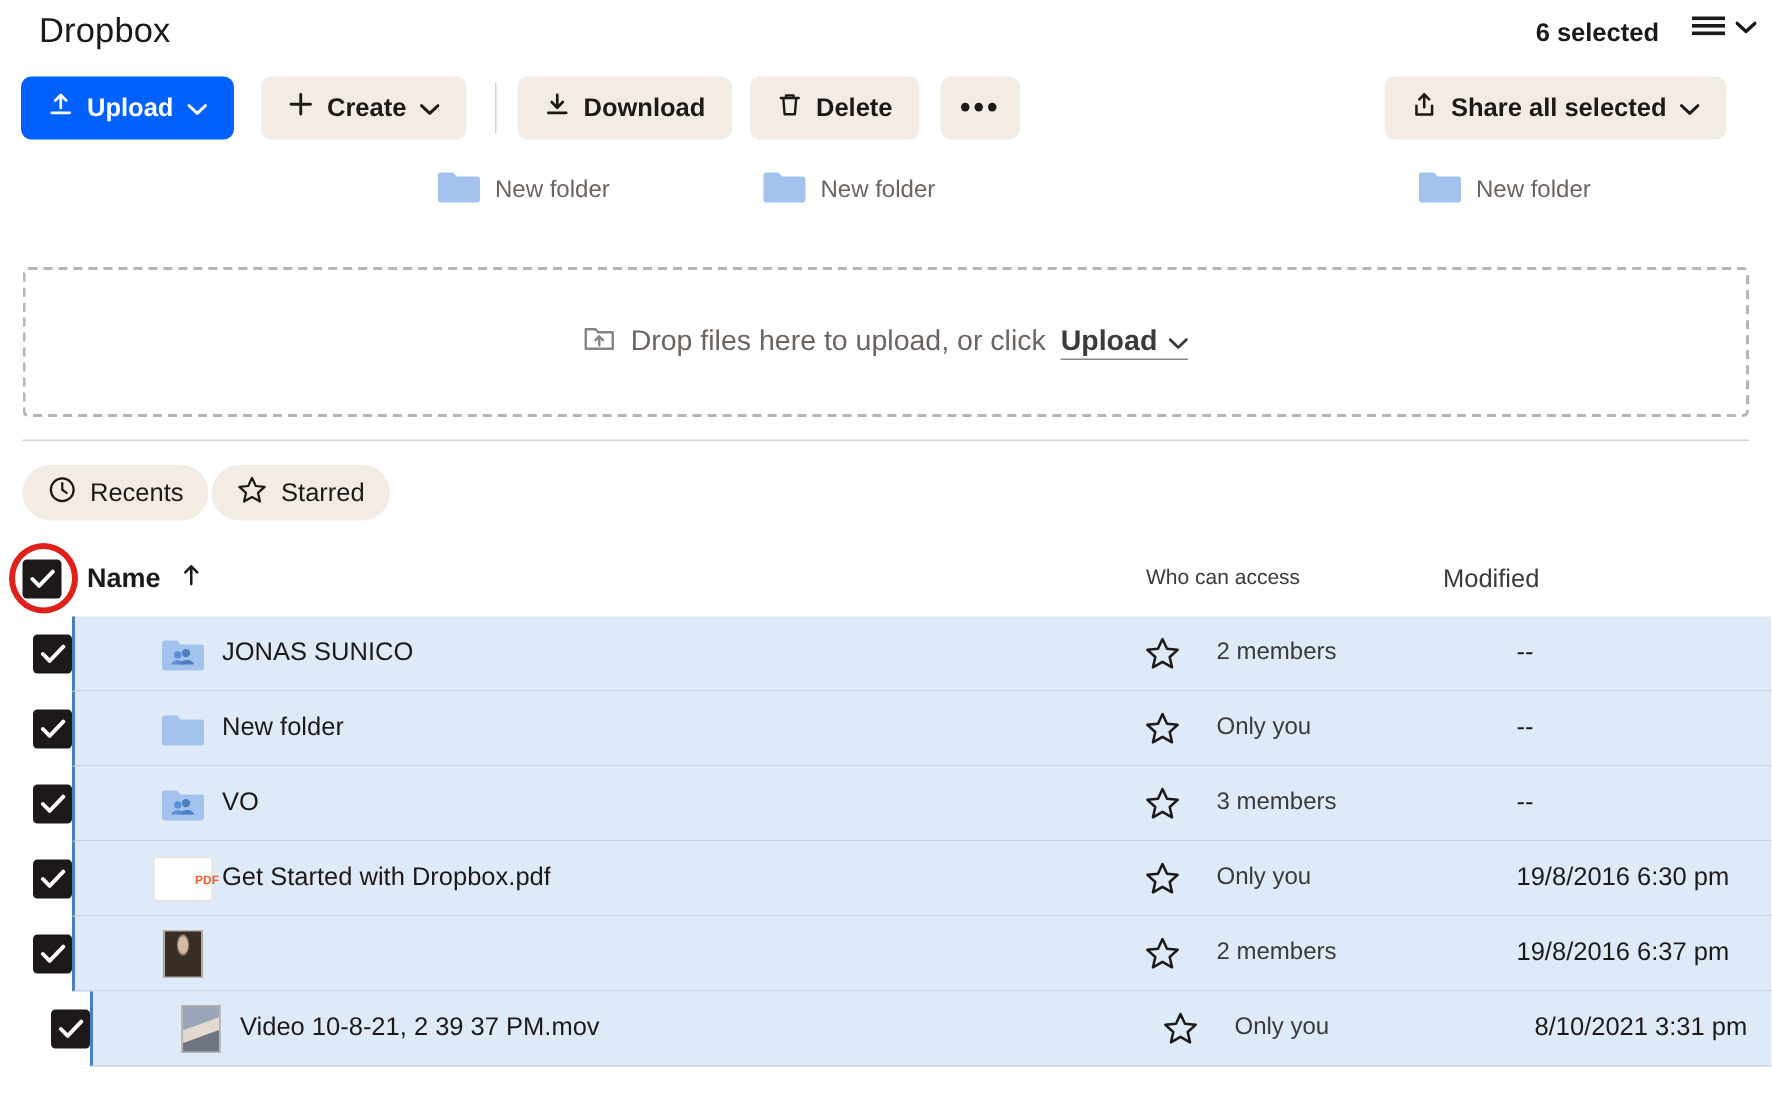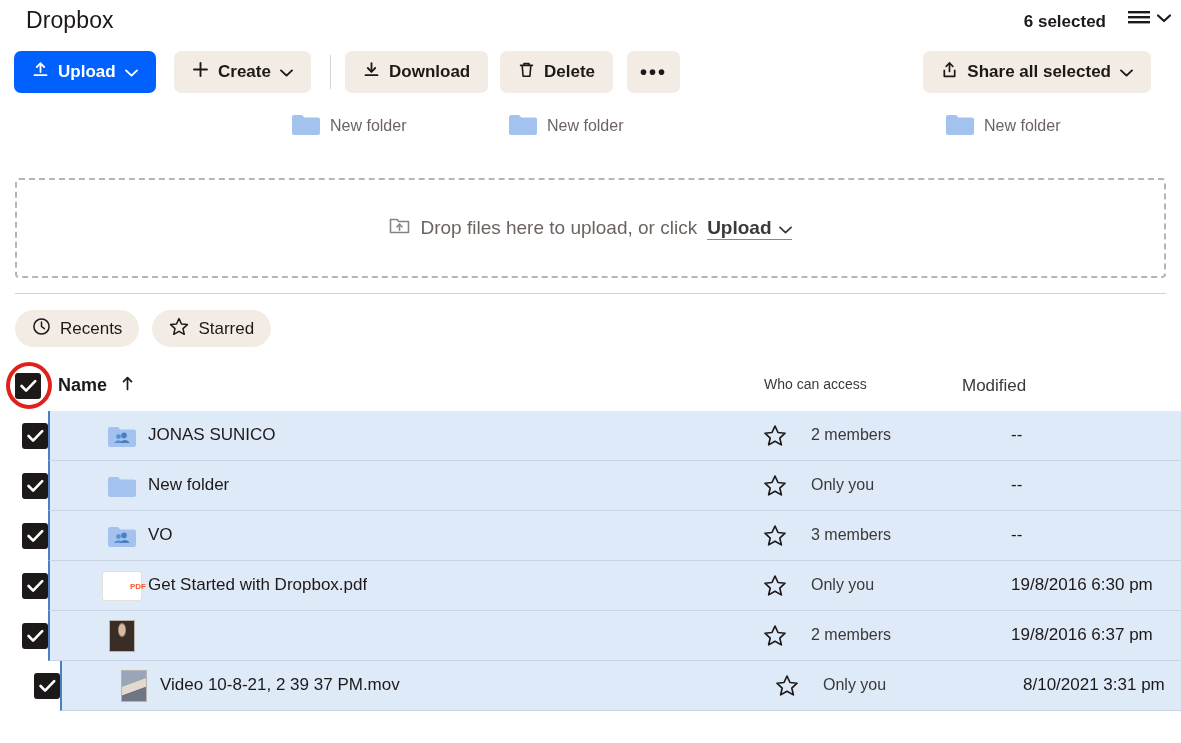--- a/index.html
+++ b/index.html
@@ -82,21 +82,21 @@
     display: inline-flex; align-items: center; gap: 7px; cursor: pointer;
   }
 
   
   .hr {
     position: absolute; left: 15px; top: 293px; width: 1151px; height: 1px;
     background: #d8d3cd;
   }
 
   
-  .pills { position: absolute; left: 15px; top: 310px; display: flex; gap: 13px; }
+  .pills { position: absolute; left: 15px; top: 310px; display: flex; gap: 2px; }
   .pill {
     display: inline-flex; align-items: center; gap: 9px;
     height: 37px; padding: 0 17px; border-radius: 19px;
     background: #f3ece4; border: none; cursor: pointer;
     font-family: "Liberation Sans", sans-serif;
     font-size: 17px; color: #1e1919;
   }
 
   
   .table { position: absolute; left: 0; top: 365px; width: 1181px; }

